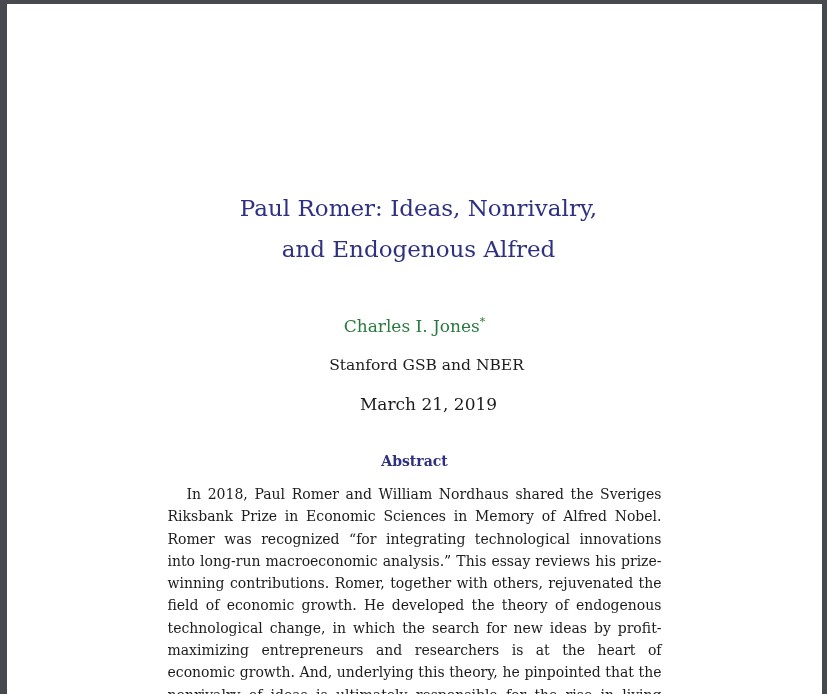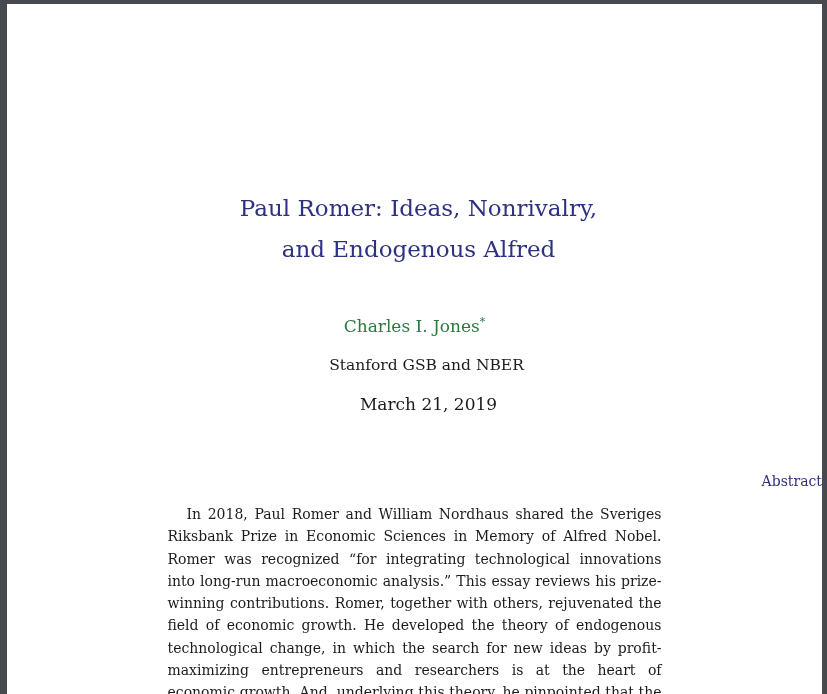--- a/index.html
+++ b/index.html
@@ -49,25 +49,25 @@
   }
   .date {
     margin-top: 16px;
     text-align: center;
     font-size: 17px;
     line-height: 24px;
     color: var(--body-text, #1c1c1c);
     margin-left: 28px;
   }
   .abstract-heading {
-    margin-top: 56px;
-    text-align: right;
+    margin-top: 36px;
+    text-align: center;
     font-size: 14px;
     line-height: 19px;
-    font-weight: normal;
+    font-weight: bold;
     color: var(--abstract-heading, #2e3080);
   }
   .abstract-text {
     width: 494px;
     margin: 12px auto 0 auto;
     text-align: justify;
     text-indent: 19px;
     font-size: 14px;
     line-height: 22.3px;
     color: var(--body-text, #1c1c1c);

